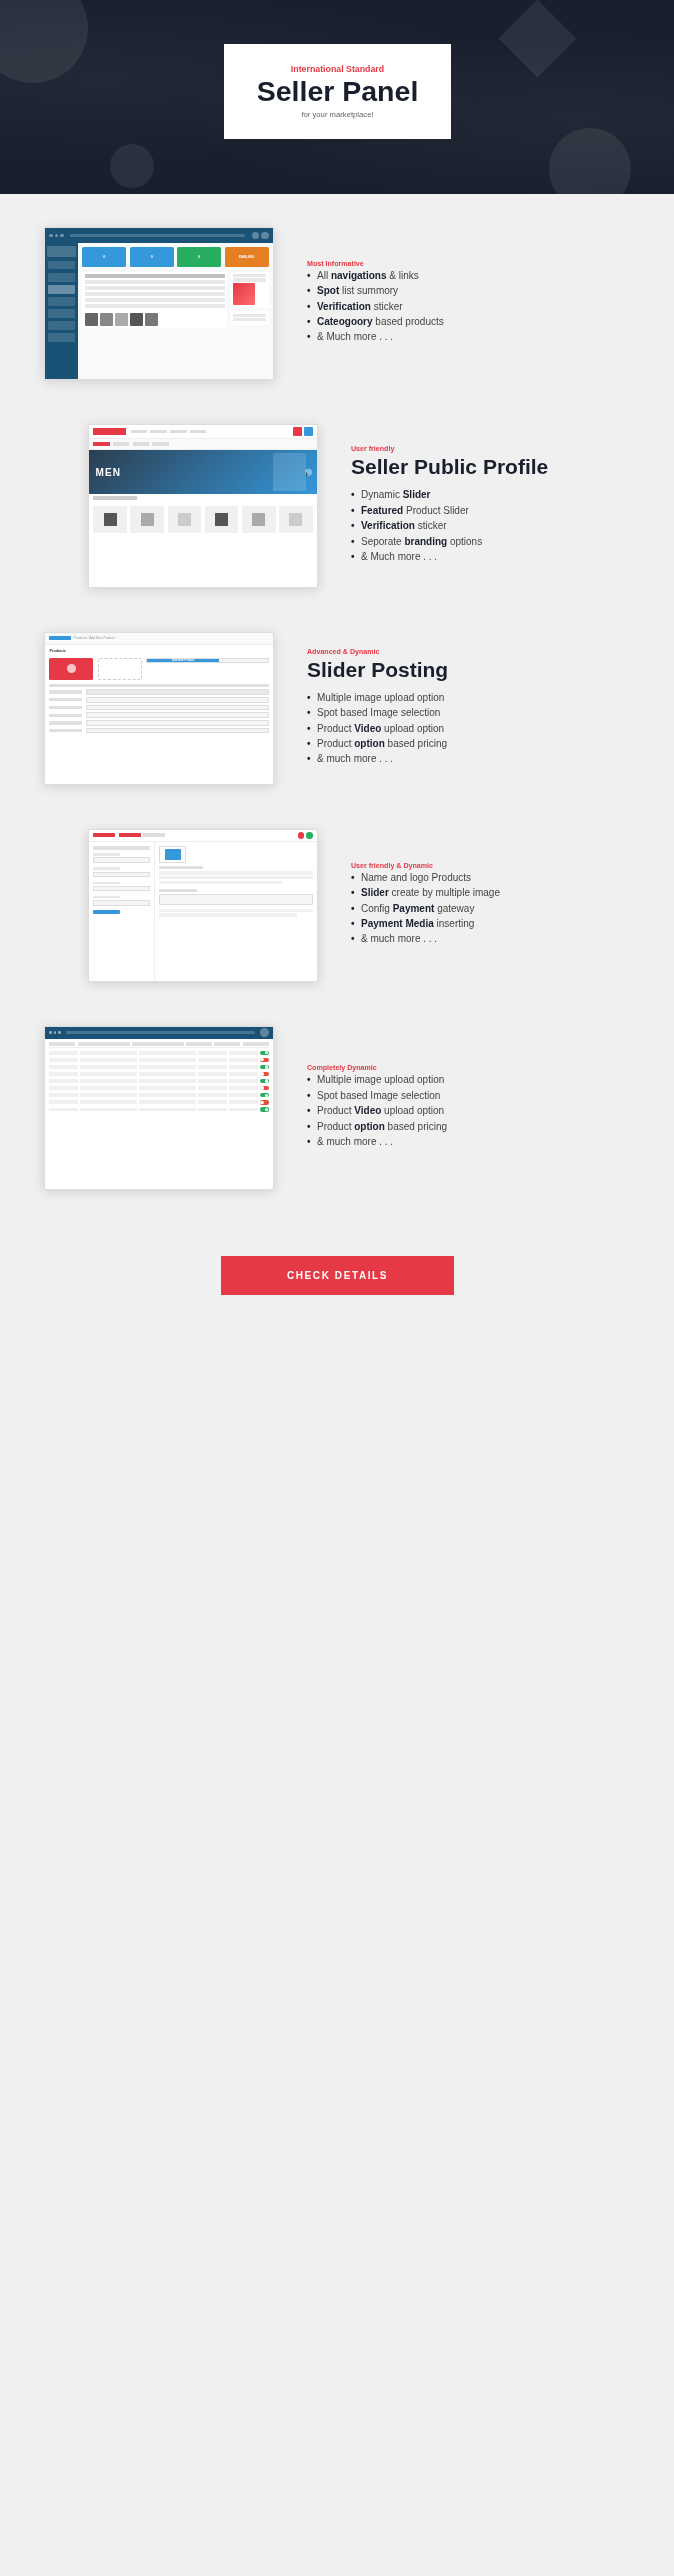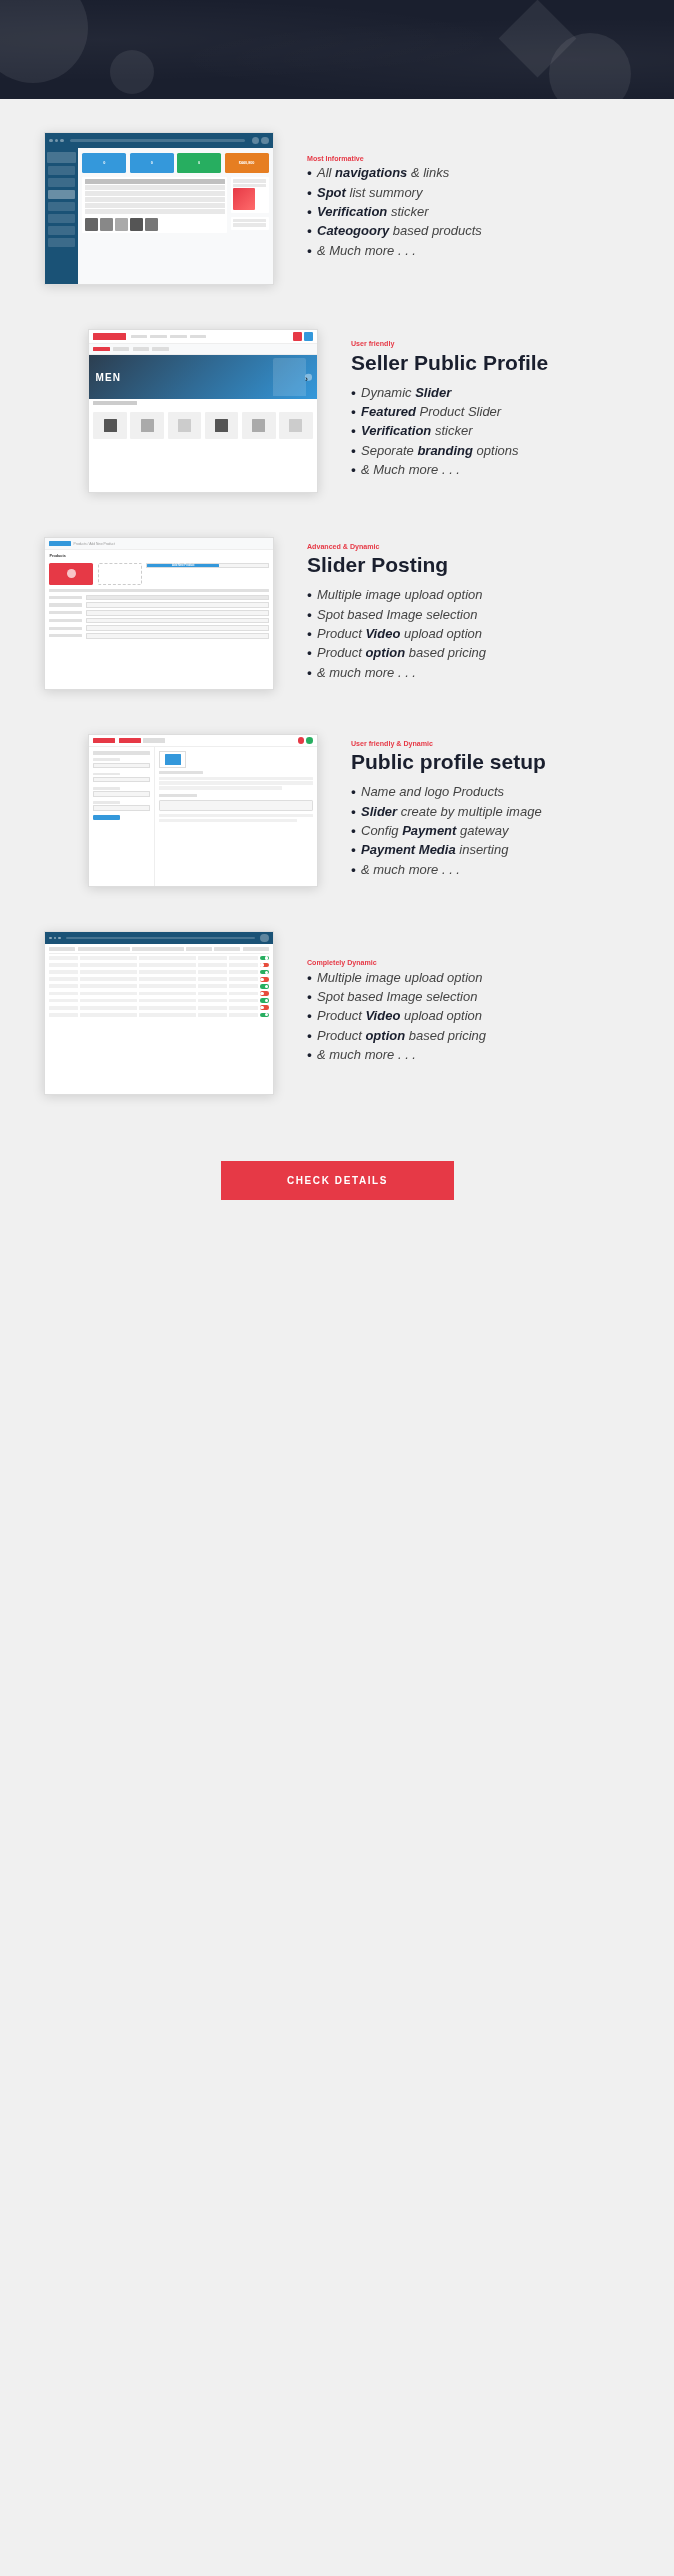--- a/index.html
+++ b/index.html
@@ -86,26 +86,25 @@
       font-weight: 900;
       color: #1a1f2e;
       margin-bottom: 11px;
       line-height: 1.1;
     }
     .feature-list {
       list-style: none;
       padding: 0;
     }
     .feature-list li {
-      font-size: 13px;
+      font-size: 10px;
       color: #444;
       margin-bottom: 4.4px;
       padding-left: 10px;
       position: relative;
-      font-style: italic;
     }
     .feature-list li::before {
       content: '•';
       position: absolute;
       left: 0;
       color: #1a1f2e;
       font-weight: bold;
     }
     .feature-list li strong {
       font-weight: 900;
@@ -578,20 +577,25 @@
 </head>
 <body>
 
 <section class="hero">
   <div class="hero-bg-shapes">
     <div class="hero-shape shape-1"></div>
     <div class="hero-shape shape-2"></div>
     <div class="hero-shape shape-3"></div>
     <div class="hero-shape shape-4"></div>
     <div class="hero-overlay-img"></div>
+  </div>
+  <div class="hero-card">
+    <div class="hero-subtitle">International Standard</div>
+    <div class="hero-title">Seller Panel</div>
+    <div class="hero-tagline">for your marketplace!</div>
   </div>
 </section>
 
 <div class="content">
 
   <div class="feature-section">
 
     <div class="mock-dashboard">
       <div class="mock-header">
         <div class="mock-dot"></div>
@@ -802,21 +806,20 @@
         <li>Product <strong>option</strong> based pricing</li>
         <li>&amp; much more . . .</li>
       </ul>
     </div>
   </div>
 
   <div class="feature-section reverse">
 
     <div class="feature-text">
       <div class="feature-label">User friendly &amp; Dynamic</div>
-      <div class="feature-title">Public profile setup</div>
       <ul class="feature-list">
         <li>Name and logo Products</li>
         <li><strong>Slider</strong> create by multiple image</li>
         <li>Config <strong>Payment</strong> gateway</li>
         <li><strong>Payment Media</strong> inserting</li>
         <li>&amp; much more . . .</li>
       </ul>
     </div>
 
     <div class="mock-setup">

